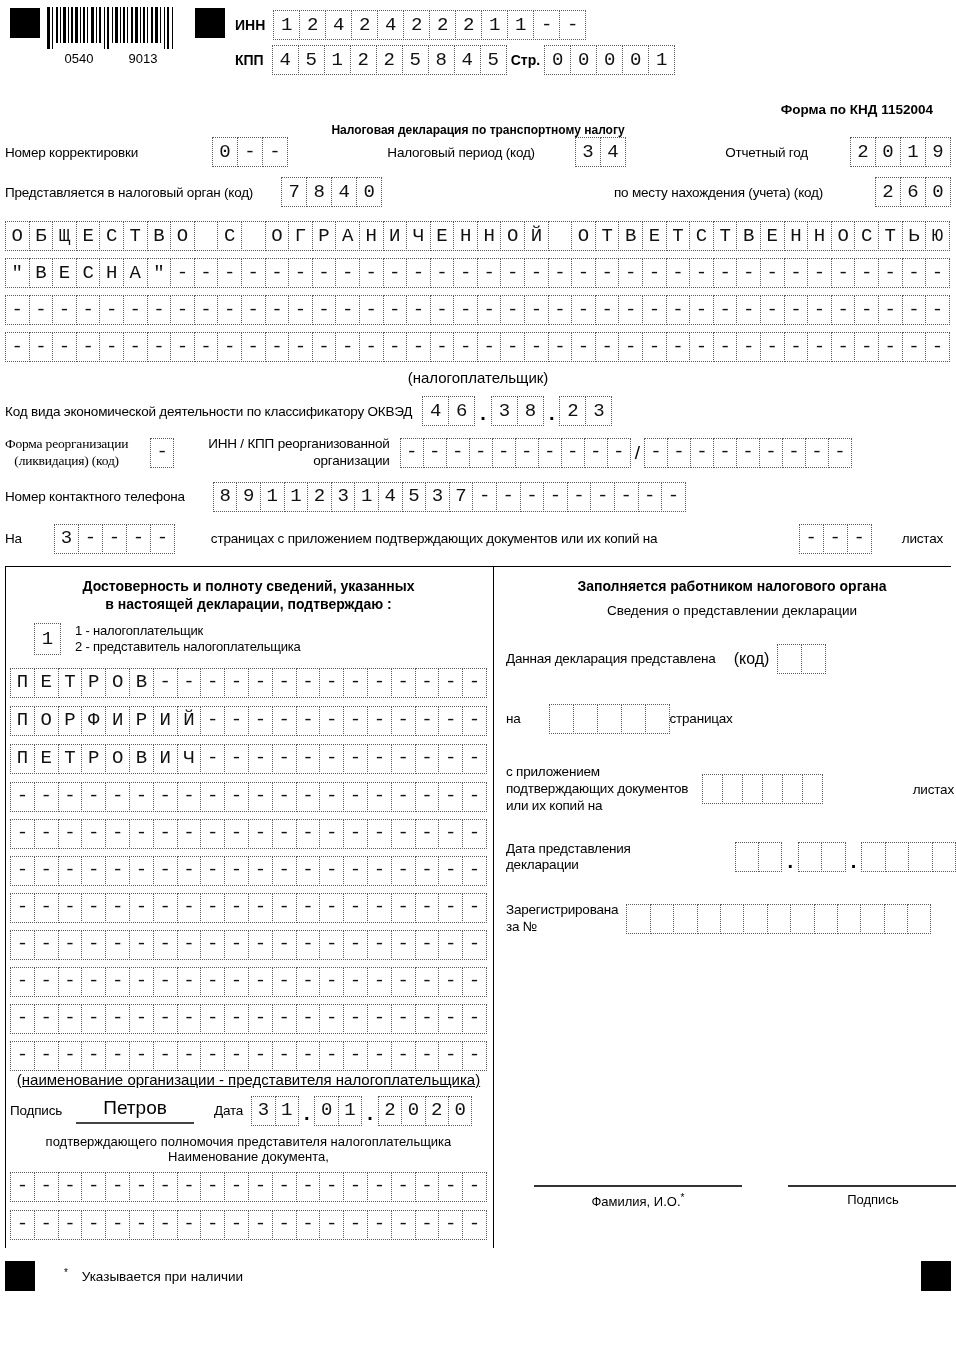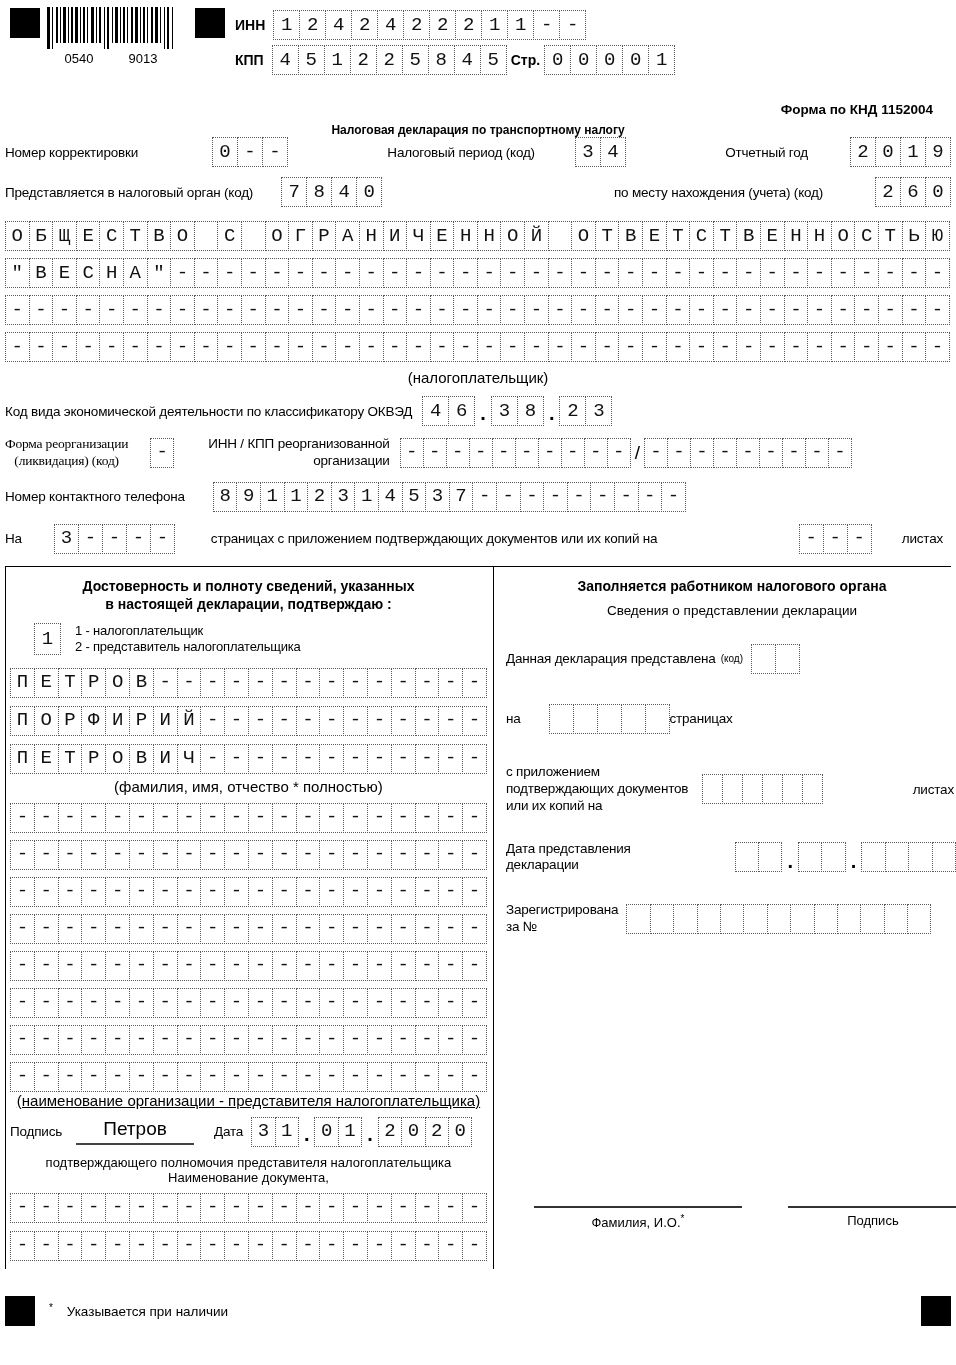--- a/index.html
+++ b/index.html
@@ -48,21 +48,21 @@
   .sec-title { font-weight:bold; font-size:14px; text-align:center; line-height:1.3; }
   .sec-sub { font-size:13.5px; text-align:center; margin-top:8px; }
 
   .signature { display:inline-block; width:118px; margin-left:14px; border-bottom:2px solid #444;
                text-align:center; font-size:19px; padding-bottom:3px; }
 
   .sigline .line { border-top:2px solid #333; }
   .sigline .slcap { text-align:center; font-size:13px; margin-top:5px; }
 
   sup { font-size:10px; }
-  .footer { display:flex; align-items:flex-start; margin-top:27px; }
+  .footer { display:flex; align-items:flex-start; margin-top:13px;gap:15px; }
 </style>
 </head>
 <body>
 
 <div class="page">
 
   <div class="header">
     <div class="sq" style="position:absolute;left:5px;top:8px;"></div>
 
     <div style="position:absolute;left:42px;top:7px;">
@@ -554,21 +554,20 @@
             <span class="cell">-</span>
             <span class="cell">-</span>
             <span class="cell">-</span>
             <span class="cell">-</span>
             <span class="cell">-</span>
             <span class="cell">-</span>
             <span class="cell">-</span>
             <span class="cell">-</span>
           </div>
       </div>
-      <div class="cap" style="margin-top:4px;">(фамилия, имя, отчество * полностью)</div>
 
       <div style="margin-top:8px;">
         <div class="cells" style="--w:24.8px;margin-bottom:7px;">
             <span class="cell">-</span>
             <span class="cell">-</span>
             <span class="cell">-</span>
             <span class="cell">-</span>
             <span class="cell">-</span>
             <span class="cell">-</span>
             <span class="cell">-</span>
@@ -817,21 +816,21 @@
           </div>
       </div>
     </div>
 
     <div class="col-right">
       <div class="sec-title">Заполняется работником налогового органа</div>
       <div class="sec-sub">Сведения о представлении декларации</div>
 
       <div style="display:flex;align-items:center;margin-top:26px;">
         <span class="lbl">Данная декларация представлена</span>
-        <span style="font-size:10px;margin-left:5px;">(код)</span>
+        <span style="font-size:16px;margin-left:18px;">(код)</span>
         <span class="cells" style="margin-left:8px;--w:25px">
             <span class="cell"></span>
             <span class="cell"></span>
           </span>
       </div>
 
       <div style="display:flex;align-items:center;margin-top:30px;">
         <span class="lbl">на</span>
         <span class="cells" style="margin-left:28px;--w:25px">
             <span class="cell"></span>

